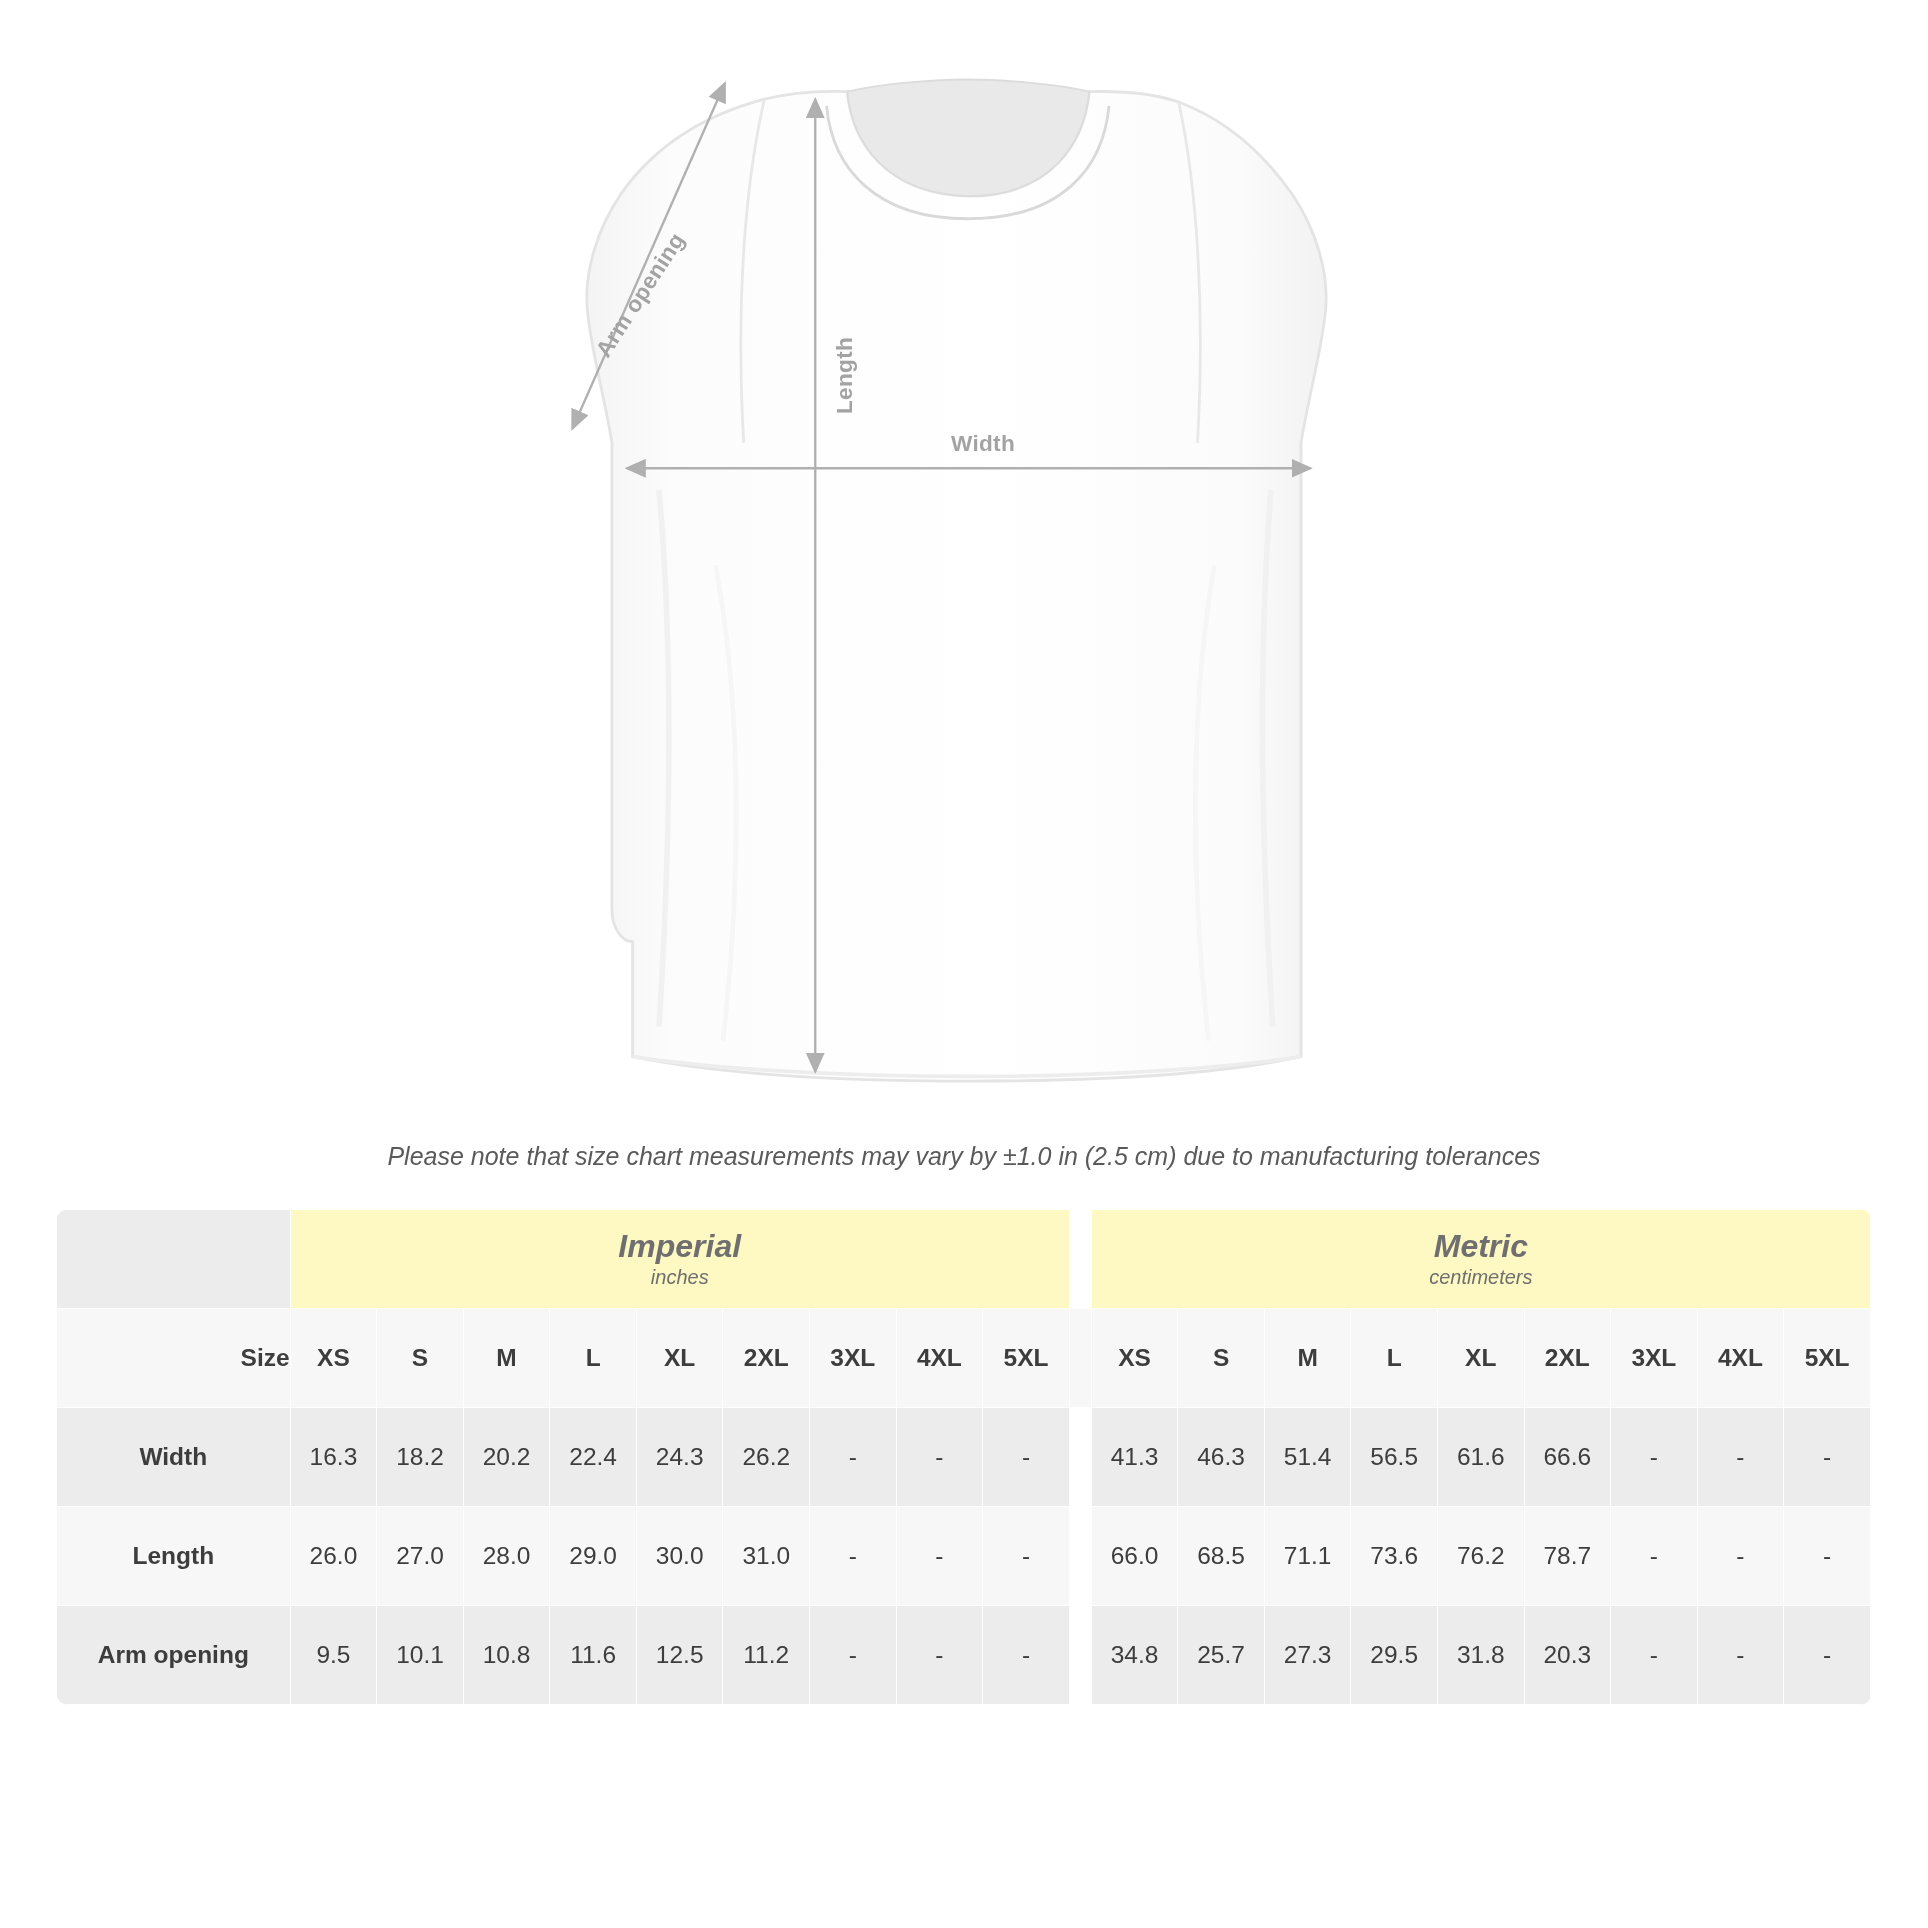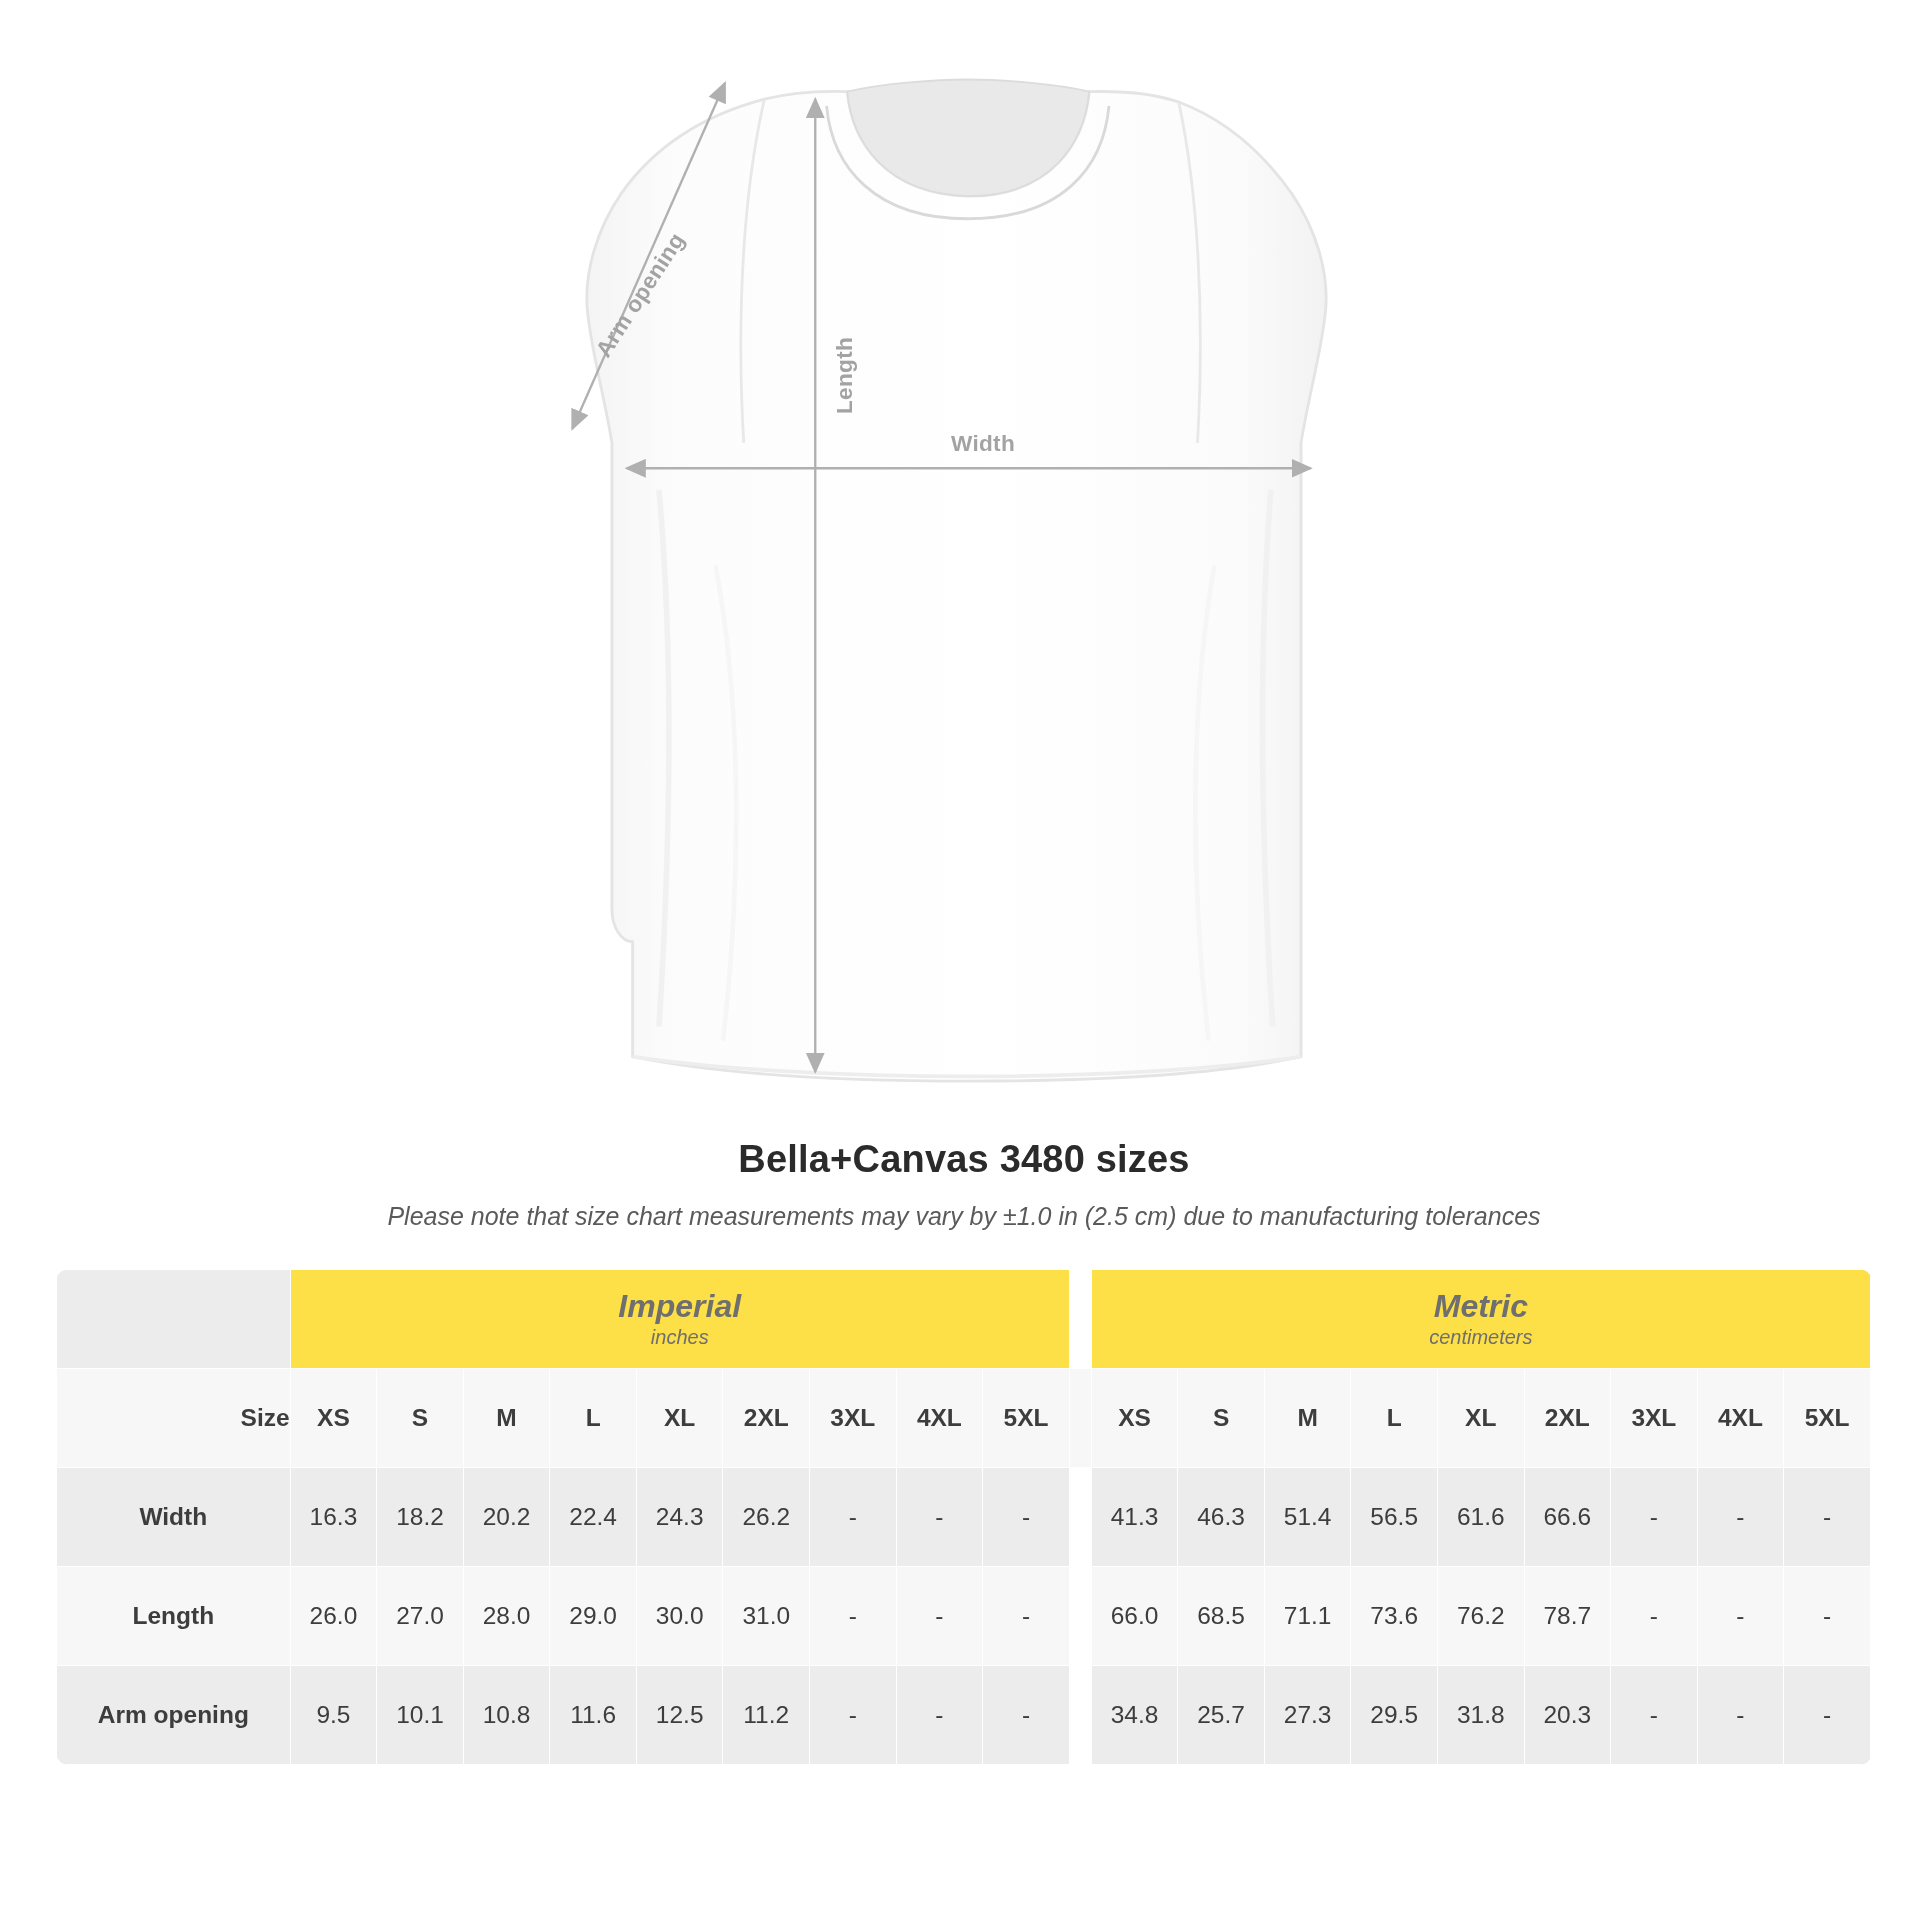--- a/index.html
+++ b/index.html
@@ -88,21 +88,21 @@
     border: 0.9px solid #ffffff;
     text-align: center;
     vertical-align: middle;
     font-size: 24.5px;
     color: #3d3d3d;
     padding: 0;
     height: 98px;
   }
   
   .unit-cell {
-    background: #fde047;
+    background: #fef9c3;
     height: 141px;
     margin-left: 12px;
   }
   .unit-name {
     font-size: 32px;
     font-style: italic;
     font-weight: bold;
     color: #6f6f6f;
     line-height: 1.15;
   }
@@ -211,21 +211,20 @@
         <line x1="666" y1="497" x2="1392" y2="497" marker-start="url(#arrowStart)" marker-end="url(#arrowEnd)"></line>
       </g>
     </svg>
 
     <div class="dim-label diagonal" id="label-arm">Arm opening</div>
     <div class="dim-label vertical" id="label-length">Length</div>
     <div class="dim-label" id="label-width">Width</div>
   </div>
 
   <div class="headings">
-    <h1 class="chart-title">Bella+Canvas 3480 sizes</h1>
     <p class="chart-note">Please note that size chart measurements may vary by ±1.0 in (2.5 cm) due to manufacturing tolerances</p>
   </div>
 
   <div class="table-wrap">
     <table class="size-table">
       <colgroup>
         <col style="width:224px">
         <col span="9" class="val-col" style="width:83px">
         <col style="width:21px">
         <col span="9" class="val-col" style="width:83px">

